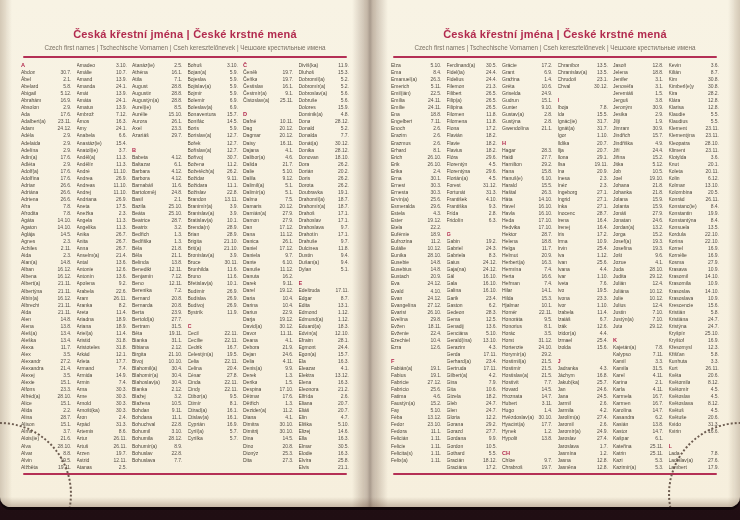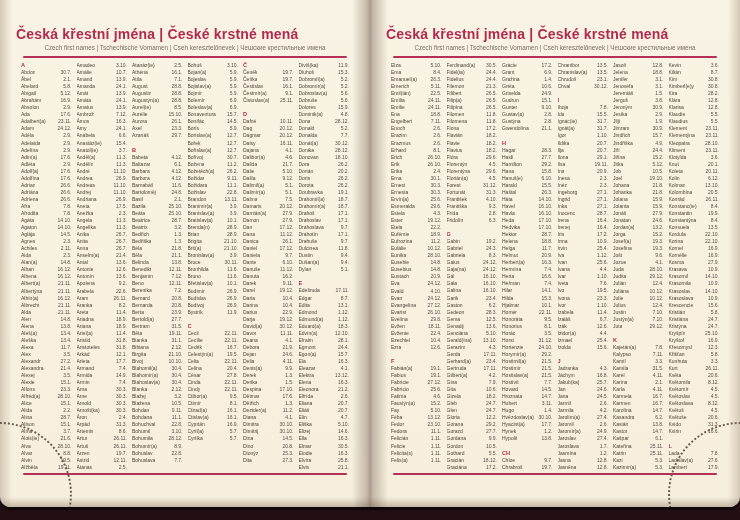--- a/index.html
+++ b/index.html
@@ -27,21 +27,21 @@
   #bottom-shade{position:absolute;left:0;bottom:0;width:100%;height:10px;z-index:4;pointer-events:none;
     background:linear-gradient(180deg,rgba(90,60,40,0),rgba(90,60,40,.30));}
   .page{
     position:absolute;top:0;width:358px;height:507px;
     background:linear-gradient(180deg,#f8f3e4 0%,#f6efdd 100%);
     box-sizing:border-box;padding-top:27px;
   }
   .page.left{left:6px;}
   .page.right{left:376px;}
   .pg-title{
-    font-size:14px;font-weight:bold;letter-spacing:.2px;
+    text-align:center;font-size:11px;font-weight:bold;letter-spacing:.2px;
     color:#b22a4e;margin:0 10px;line-height:14px;
   }
   .pg-sub{
     text-align:center;font-size:6.3px;color:#7a7063;margin:3px 8px 0;line-height:8px;
   }
   .rule{height:2px;background:#b43055;margin:4px 17px 0;border-radius:1px;}
   .rule.bottom{margin-top:2px;}
   .cols{
     display:flex;gap:5px;margin:4px 15px 0;height:409px;overflow:hidden;
   }

